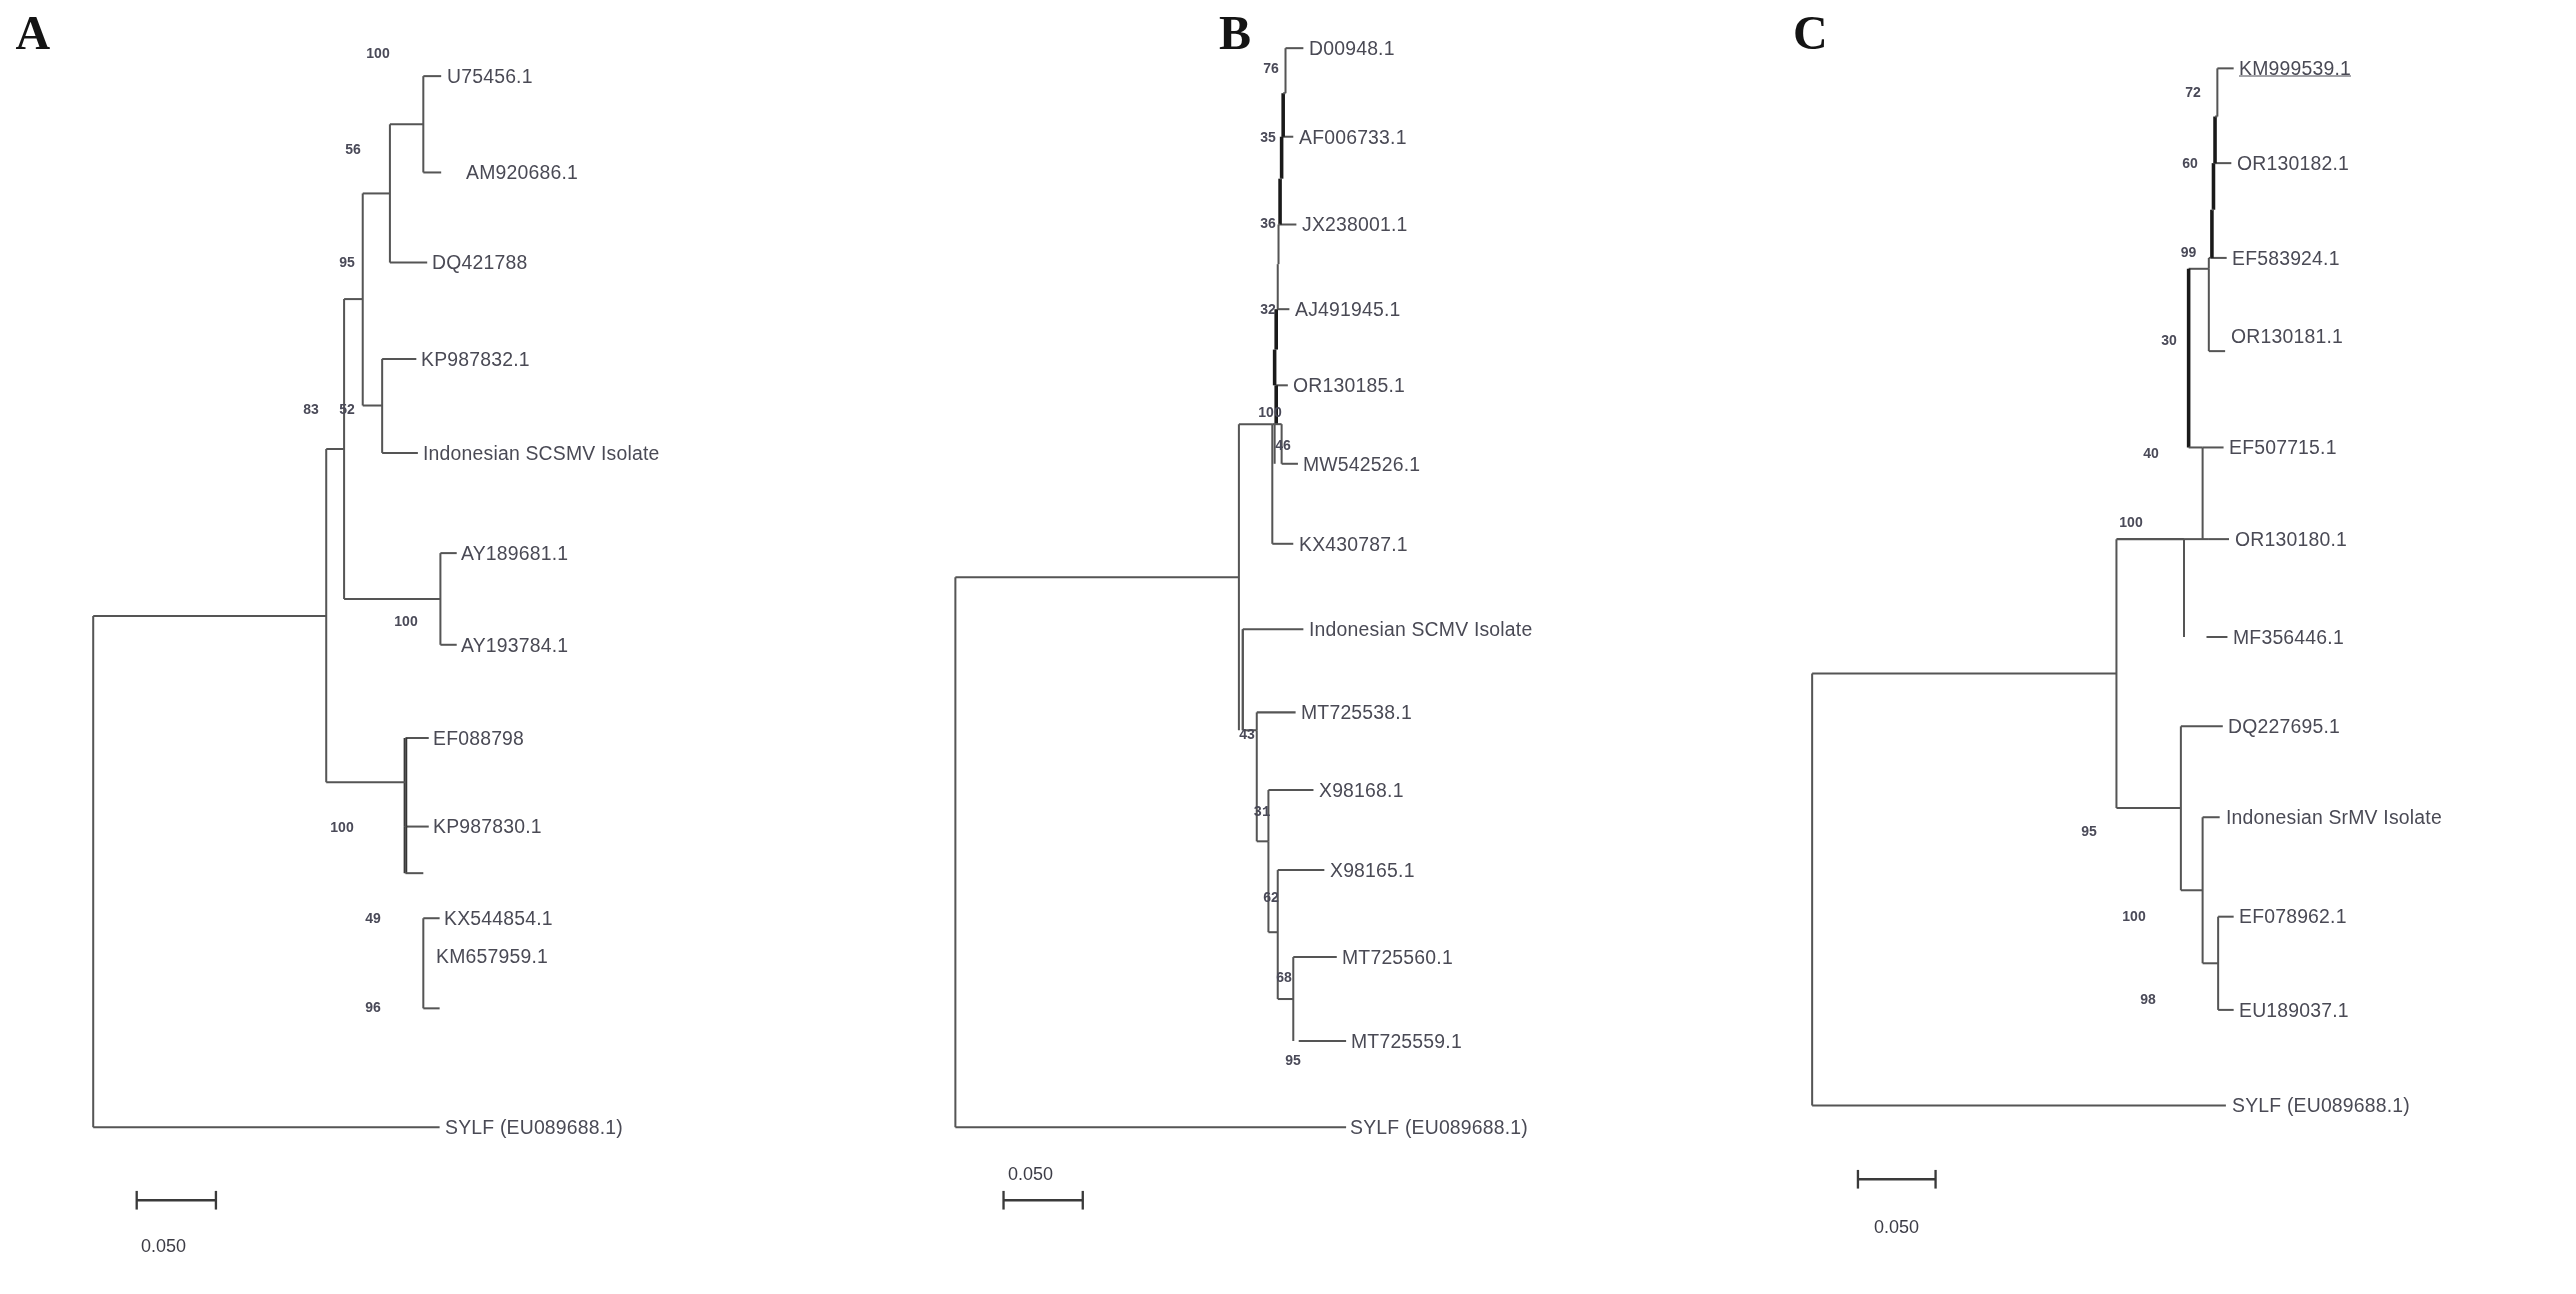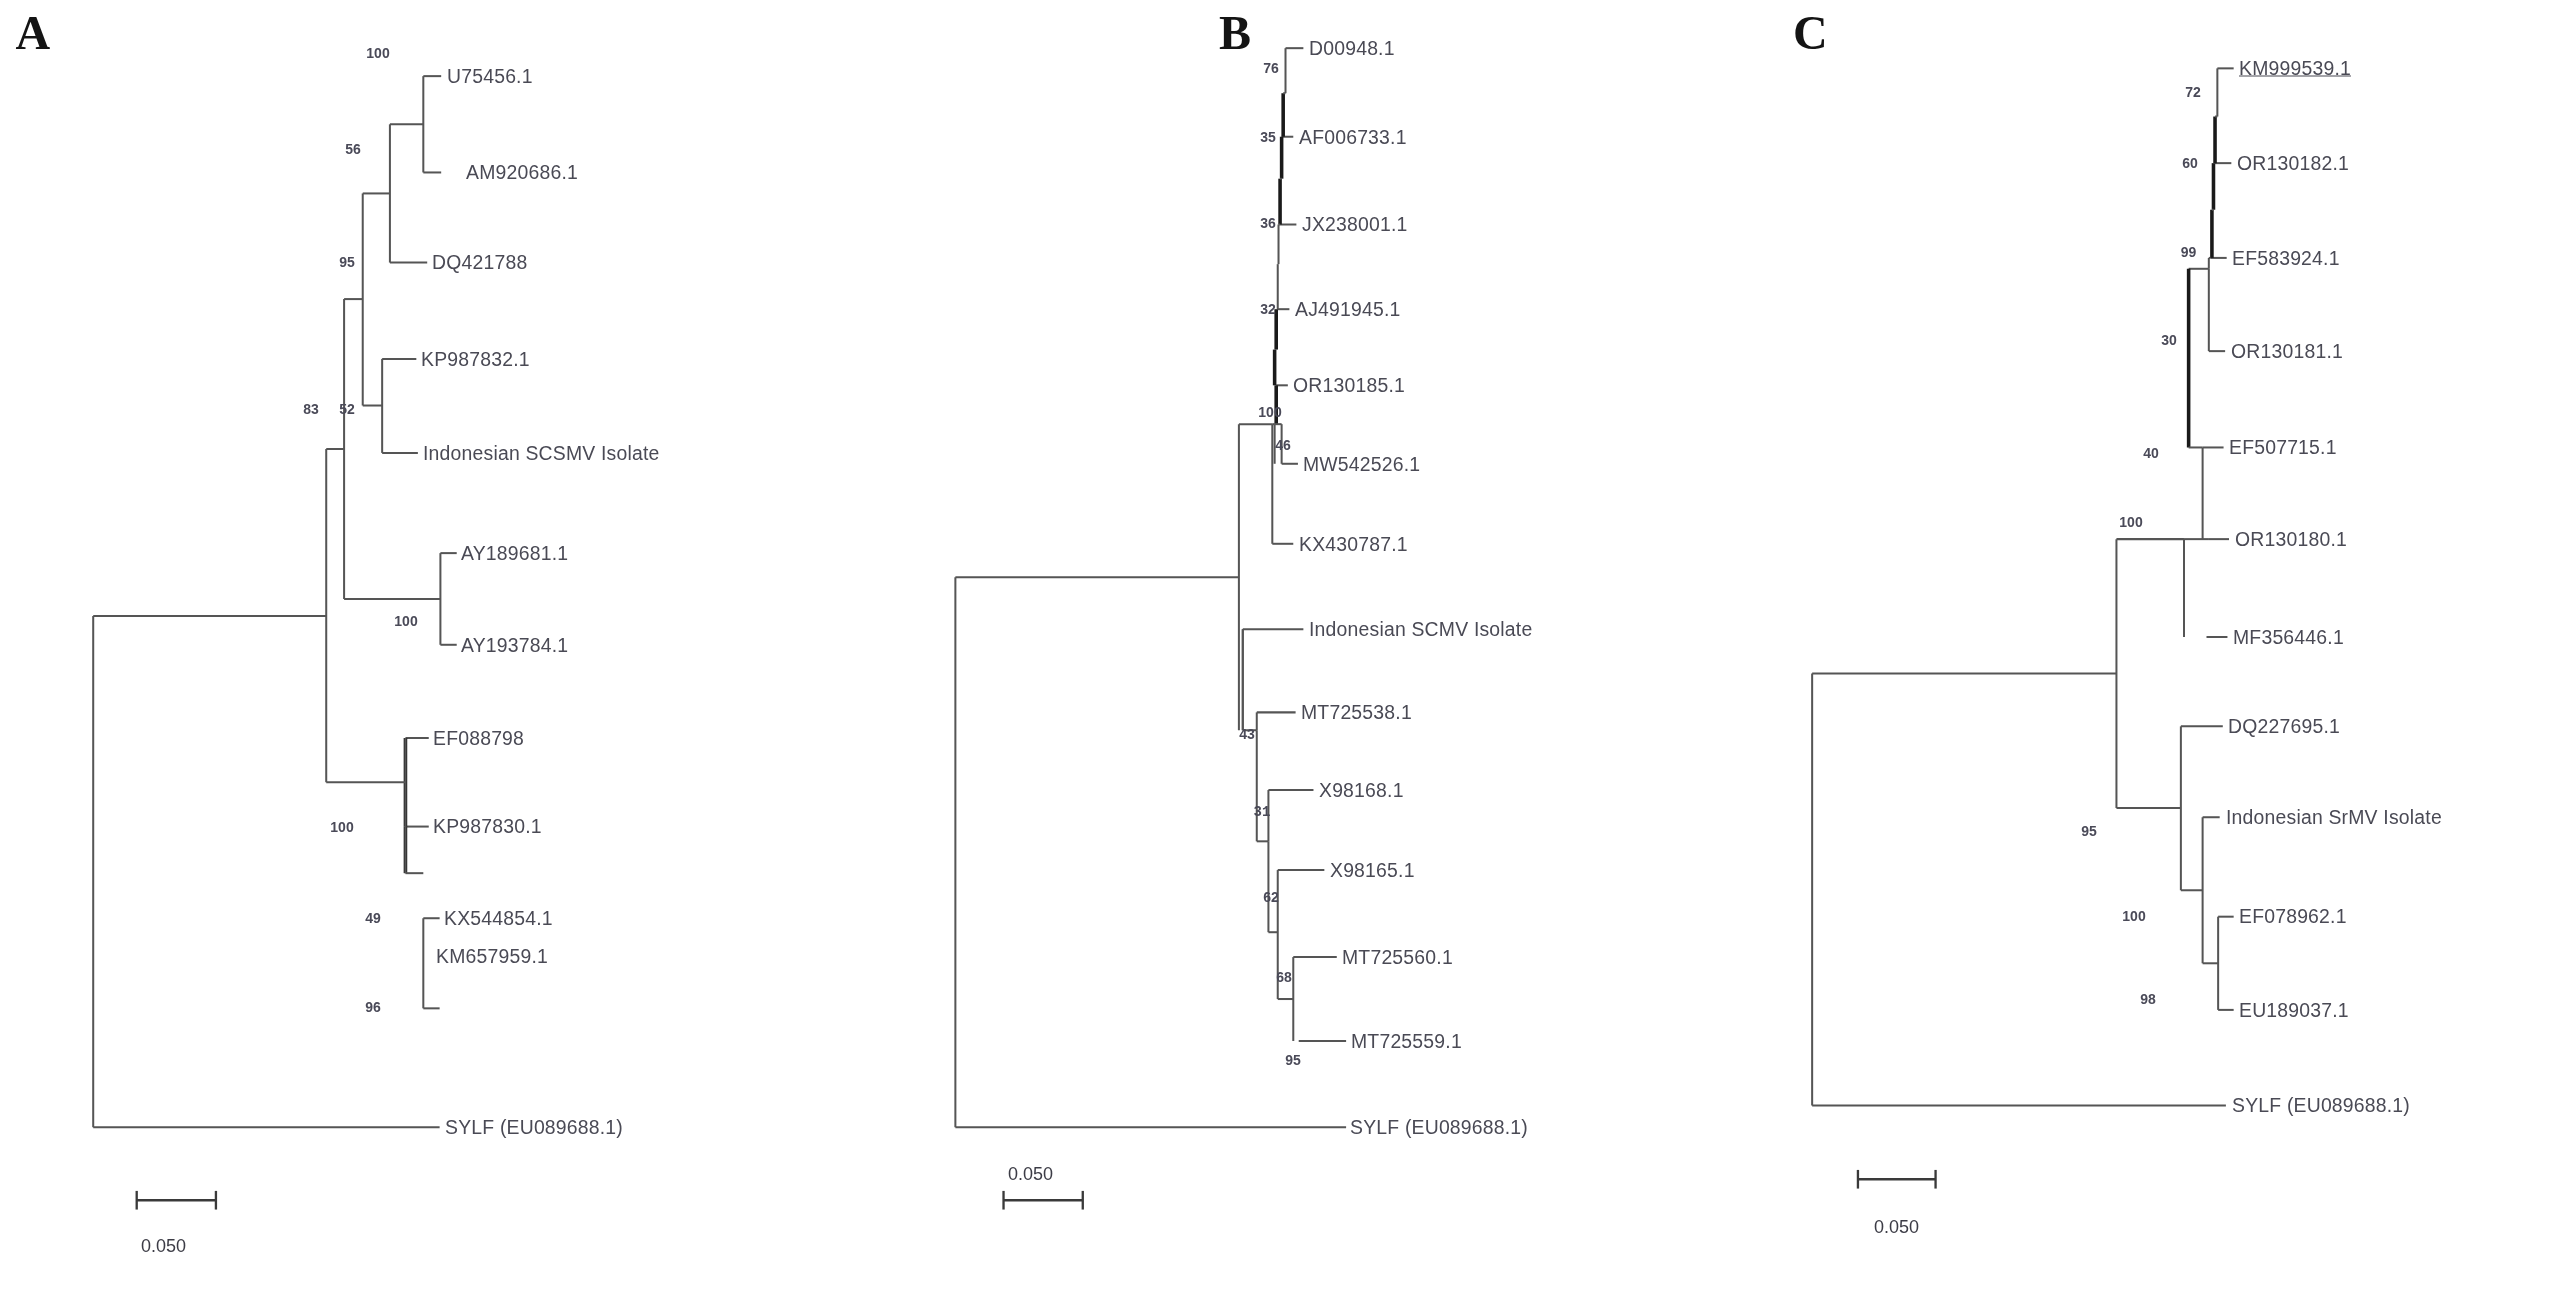--- a/index.html
+++ b/index.html
@@ -340,21 +340,21 @@
         <line class="scalebar-line" x1="2392" y1="1518" x2="2492" y2="1518"></line>
         <line class="scalebar-tick" x1="2392" y1="1506" x2="2392" y2="1530"></line>
         <line class="scalebar-tick" x1="2492" y1="1506" x2="2492" y2="1530"></line>
       </g>
     </svg>
 
     <div>
       <span class="taxon" style="left:468px; top:68px;text-decoration:underline;">KM999539.1</span>
       <span class="taxon" style="left:466px; top:163px;">OR130182.1</span>
       <span class="taxon" style="left:461px; top:258px;">EF583924.1</span>
-      <span class="taxon" style="left:460px; top:351px;">OR130181.1</span>
+      <span class="taxon" style="left:460px; top:336px;">OR130181.1</span>
       <span class="taxon" style="left:458px; top:447px;">EF507715.1</span>
       <span class="taxon" style="left:464px; top:539px;">OR130180.1</span>
       <span class="taxon" style="left:462px; top:637px;">MF356446.1</span>
       <span class="taxon" style="left:457px; top:726px;">DQ227695.1</span>
       <span class="taxon" style="left:455px; top:817px;">Indonesian SrMV Isolate</span>
       <span class="taxon" style="left:468px; top:916px;">EF078962.1</span>
       <span class="taxon" style="left:468px; top:1010px;">EU189037.1</span>
       <span class="taxon" style="left:461px; top:1105px;">SYLF (EU089688.1)</span>
     </div>
 

